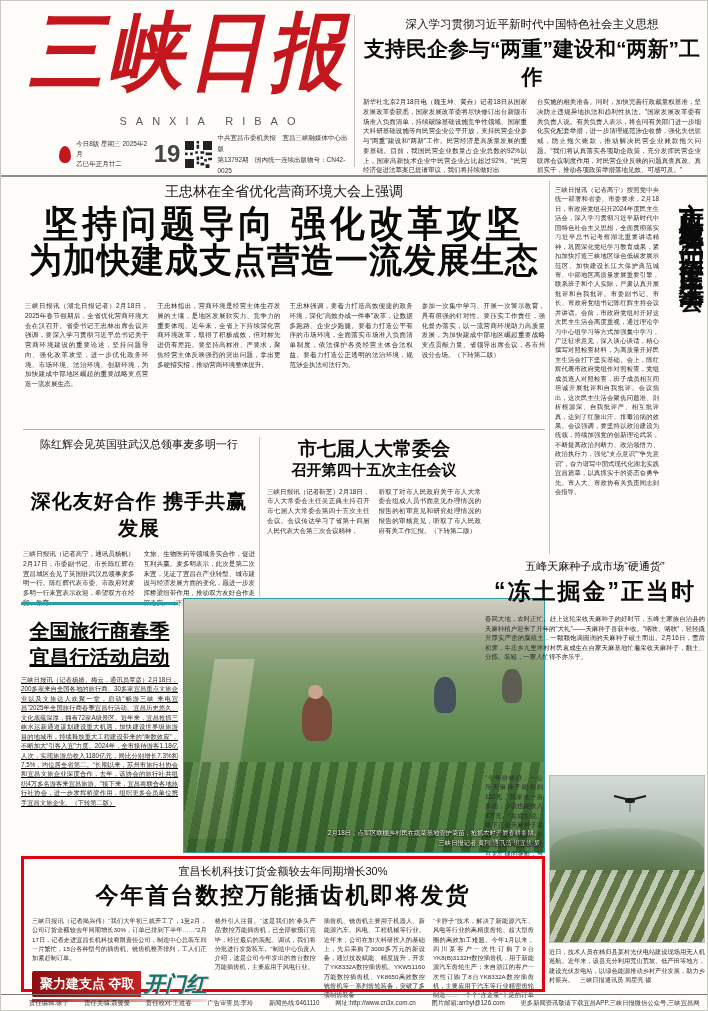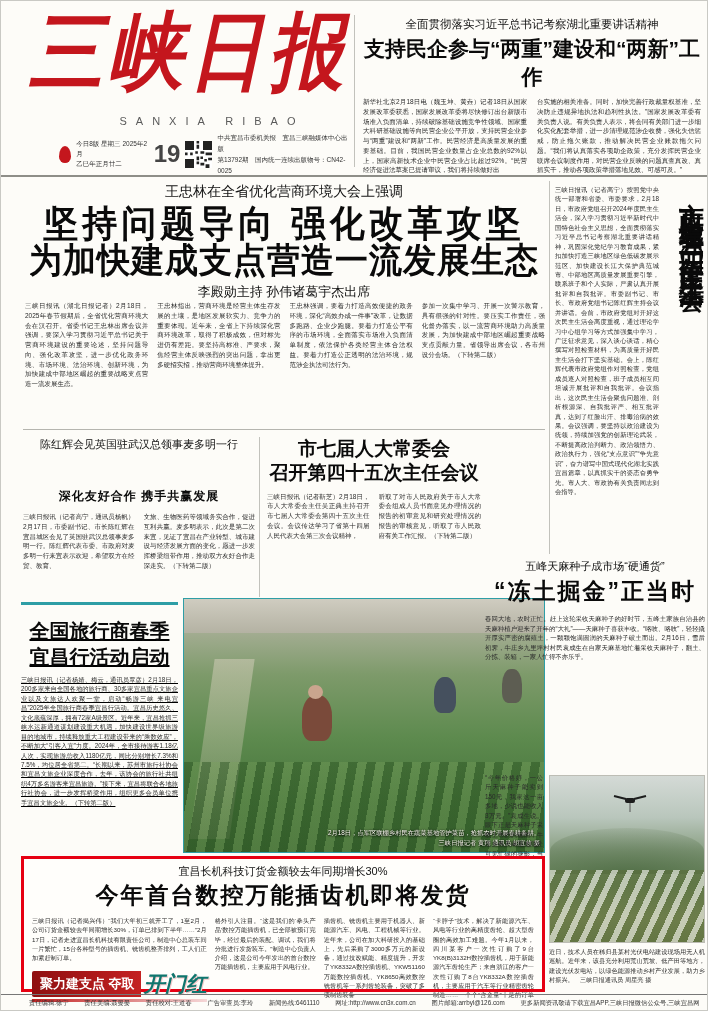--- a/index.html
+++ b/index.html
@@ -84,65 +84,64 @@
       <path fill="#222" d="M0 0h7v7H0zM2 2h3v3H2zM14 0h7v7h-7zM16 2h3v3h-3zM0 14h7v7H0zM2 16h3v3H2zM9 0h2v2H9zM9 3h2v3H9zM12 8h3v2h-3zM8 8h2v2H8zM16 9h3v2h-3zM9 12h2v3H9zM12 12h2v2h-2zM15 14h2v2h-2zM18 13h3v2h-3zM9 16h2v2H9zM12 17h3v2h-3zM16 18h3v3h-3zM19 9h2v2h-2zM0 9h2v2H0zM4 9h2v2H4z"></path>
     </svg>
     <div class="pub-info">
       <div>中共宜昌市委机关报　宜昌三峡融媒体中心出版</div>
       <div>第13792期　国内统一连续出版物号：CN42-0025</div>
     </div>
   </div>
 
   <div class="vline abs" style="left:353px; top:14px; height:152px;"></div>
   <div class="abs" style="left:362px; top:16px; width:338px; height:152px;">
-    <div class="kicker" style="font-size:11.5px; margin-bottom:3px;">全面贯彻落实习近平总书记考察湖北重要讲话精神</div>
+    <div class="kicker" style="font-size:11.5px; margin-bottom:3px;">深入学习贯彻习近平新时代中国特色社会主义思想</div>
     <div class="hl" style="font-size:21px; letter-spacing:0px; margin-bottom:6px;">支持民企参与“两重”建设和“两新”工作</div>
     <div style="display:flex; gap:10px;">
       <div class="body-text jt" style="width:164px; height:96px;">新华社北京2月18日电（魏玉坤、黄垚）记者18日从国家发展改革委获悉，国家发展改革委将尽快修订出台新版市场准入负面清单，持续破除基础设施竞争性领域、国家重大科研基础设施等向民营企业公平开放，支持民营企业参与“两重”建设和“两新”工作。民营经济是高质量发展的重要基础。目前，我国民营企业数量占企业总数的92%以上，国家高新技术企业中民营企业占比超过92%。“民营经济促进法草案已提请审议，我们将持续做好出</div>
       <div class="body-text jt" style="width:164px; height:96px;">台实施的相关准备。同时，加快完善行政裁量权基准，坚决防止违规异地执法和趋利性执法。”国家发展改革委有关负责人说。有关负责人表示，将会同有关部门进一步细化实化配套举措，进一步清理规范涉企收费，强化失信惩戒，防止拖欠账款，推动解决民营企业账款拖欠问题。“我们将认真落实各项助企政策，充分发挥民营企业联席会议制度作用，对民营企业反映的问题真查真改、真抓实干，推动各项政策举措落地见效、可感可及。”</div>
     </div>
   </div>
 
   <div class="hline abs" style="left:0; top:174px; width:708px; height:2px; background:#8e8e88;"></div>
 
   <div class="abs" style="left:22px; top:182px; width:522px;">
     <div class="kicker" style="font-size:14px; margin-bottom:2px;">王忠林在全省优化营商环境大会上强调</div>
     <div class="hl" style="font-size:35px; letter-spacing:4px; line-height:1.12; transform:scaleY(1.05);">坚持问题导向  强化改革攻坚</div>
     <div class="hl" style="font-size:33px; letter-spacing:1px; line-height:1.12; transform:scaleY(1.05);">为加快建成支点营造一流发展生态</div>
-    <div class="kicker" style="font-size:13px; margin-top:4px;">李殿勋主持 孙伟诸葛宇杰出席</div>
   </div>
   <div class="abs" style="left:24px; top:300px; width:520px; height:122px; display:flex; gap:9px;">
     <div class="body-text jt" style="flex:1;">三峡日报讯（湖北日报记者）2月18日，2025年春节假期后，全省优化营商环境大会在汉召开。省委书记王忠林出席会议并强调，要深入学习贯彻习近平总书记关于营商环境建设的重要论述，坚持问题导向、强化改革攻坚，进一步优化政务环境、市场环境、法治环境、创新环境，为加快建成中部地区崛起的重要战略支点营造一流发展生态。</div>
     <div class="body-text jt" style="flex:1;">王忠林指出，营商环境是经营主体生存发展的土壤，是地区发展软实力、竞争力的重要体现。近年来，全省上下持续深化营商环境改革，取得了积极成效，但对标先进仍有差距。要坚持高标准、严要求，聚焦经营主体反映强烈的突出问题，拿出更多硬招实招，推动营商环境整体提升。</div>
     <div class="body-text jt" style="flex:1;">王忠林强调，要着力打造高效便捷的政务环境，深化“高效办成一件事”改革，让数据多跑路、企业少跑腿。要着力打造公平有序的市场环境，全面落实市场准入负面清单制度，依法保护各类经营主体合法权益。要着力打造公正透明的法治环境，规范涉企执法司法行为。</div>
     <div class="body-text jt" style="flex:1;">参加一次集中学习、开展一次警示教育，具有很强的针对性。要压实工作责任，强化督办落实，以一流营商环境助力高质量发展，为加快建成中部地区崛起重要战略支点贡献力量。省领导出席会议，各市州设分会场。（下转第二版）</div>
   </div>
 
   <div class="vline abs" style="left:548px; top:180px; height:373px;"></div>
   <div class="abs" style="left:554px; top:182px; width:150px; height:372px;">
     <div class="body-text jt abs" style="left:0; top:2px; width:104px; height:366px; font-size:6.3px;">三峡日报讯（记者高宁）按照党中央统一部署和省委、市委要求，2月18日，市政府党组召开2024年度民主生活会，深入学习贯彻习近平新时代中国特色社会主义思想，全面贯彻落实习近平总书记考察湖北重要讲话精神，巩固深化党纪学习教育成果，紧扣加快打造三峡地区绿色低碳发展示范区、加快建设长江大保护典范城市、中部地区高质量发展重要引擎，联系班子和个人实际，严肃认真开展批评和自我批评。市委副书记、市长、市政府党组书记陈红辉主持会议并讲话。会前，市政府党组对开好这次民主生活会高度重视，通过理论学习中心组学习等方式加强集中学习，广泛征求意见，深入谈心谈话，精心撰写对照检查材料，为高质量开好民主生活会打下坚实基础。会上，陈红辉代表市政府党组作对照检查，党组成员逐人对照检查，班子成员相互间坦诚开展批评和自我批评。会议指出，这次民主生活会聚焦问题准、剖析根源深、自我批评严、相互批评真，达到了红脸出汗、排毒治病的效果。会议强调，要坚持以政治建设为统领，持续加强党的创新理论武装，不断提高政治判断力、政治领悟力、政治执行力，强化“支点意识”“争先意识”，奋力谱写中国式现代化湖北实践宜昌篇章，以真抓实干的姿态奋勇争先。市人大、市政协有关负责同志到会指导。</div>
     <div class="vertical-hl abs" style="right:0; top:0; height:372px;">市政府党组召开二〇二四年度民主生活会</div>
   </div>
 
   <div class="hline abs" style="left:22px; top:428px; width:522px;"></div>
 
   <div class="abs" style="left:22px; top:436px; width:232px; height:160px;">
     <div class="kicker" style="font-size:11px; margin-bottom:2px;">陈红辉会见英国驻武汉总领事麦多明一行</div>
-    <div class="hl" style="font-size:12px; letter-spacing:1px; margin-bottom:7px;margin-top:36px;">深化友好合作  携手共赢发展</div>
+    <div class="hl" style="font-size:20px; letter-spacing:1px; margin-bottom:7px;margin-top:36px;">深化友好合作  携手共赢发展</div>
     <div style="display:flex; gap:9px;">
       <div class="body-text jt" style="flex:1; height:104px;">三峡日报讯（记者高宁，通讯员杨帆）2月17日，市委副书记、市长陈红辉在宜昌城区会见了英国驻武汉总领事麦多明一行。陈红辉代表市委、市政府对麦多明一行来宜表示欢迎，希望双方在经贸、教育、</div>
       <div class="body-text jt" style="flex:1; height:104px;">文旅、生物医药等领域务实合作，促进互利共赢。麦多明表示，此次是第二次来宜，见证了宜昌在产业转型、城市建设与经济发展方面的变化，愿进一步发挥桥梁纽带作用，推动双方友好合作走深走实。（下转第二版）</div>
     </div>
   </div>
 
   <div class="vline abs" style="left:258px; top:436px; height:160px;"></div>
 
   <div class="abs" style="left:266px; top:436px; width:214px; height:162px;">
     <div class="hl" style="font-size:19px; line-height:1.25;">市七届人大常委会</div>
-    <div class="hl" style="font-size:19px; line-height:1.25; margin-bottom:7px;">召开第四十五次主任会议</div>
+    <div class="hl" style="font-size:15px; line-height:1.25; margin-bottom:7px;">召开第四十五次主任会议</div>
     <div style="display:flex; gap:9px;">
       <div class="body-text jt" style="flex:1; height:92px;">三峡日报讯（记者靳芝）2月18日，市人大常委会主任吴正典主持召开市七届人大常委会第四十五次主任会议。会议传达学习了省第十四届人民代表大会第三次会议精神，</div>
       <div class="body-text jt" style="flex:1; height:92px;">听取了对市人民政府关于市人大常委会组成人员书面意见办理情况的报告的初审意见和研究处理情况的报告的审核意见，听取了市人民政府有关工作汇报。（下转第二版）</div>
     </div>
   </div>
 
   <div class="abs" style="left:20px; top:601px; width:157px; height:251px; border-top:3px solid #2e9ea6; padding-top:13px;text-decoration:underline;">
     <div class="hl" style="font-size:20px; line-height:1.3;">全国旅行商春季</div>
     <div class="hl" style="font-size:20px; line-height:1.3; margin-bottom:5px;">宜昌行活动启动</div>
     <div class="body-text jt" style="height:178px; font-size:6.3px;">三峡日报讯（记者杨婧、梅云，通讯员覃彦）2月18日，200多家来自全国各地的旅行商、30多家宜昌重点文旅企业以及文旅达人欢聚一堂，启动“畅游三峡 来电宜昌”2025年全国旅行商春季宜昌行活动。宜昌历史悠久、文化底蕴深厚，拥有72家A级景区。近年来，宜昌抢抓三峡水运新通道谋划建设重大机遇，加快建设世界级旅游目的地城市，持续释放重大工程建设带来的“乘数效应”，不断加大“引客入宜”力度。2024年，全市接待游客1.18亿人次，实现旅游总收入1180亿元，同比分别增长7.3%和7.5%，均位居全省第二。“长期以来，苏州市旅行社协会和宜昌文旅企业深度合作，去年，该协会的旅行社共组织4万多名游客来宜昌旅游。”接下来，宜昌将联合各地旅行社协会，进一步发挥桥梁作用，组织更多会员单位携手宜昌文旅企业。（下转第二版）</div>

